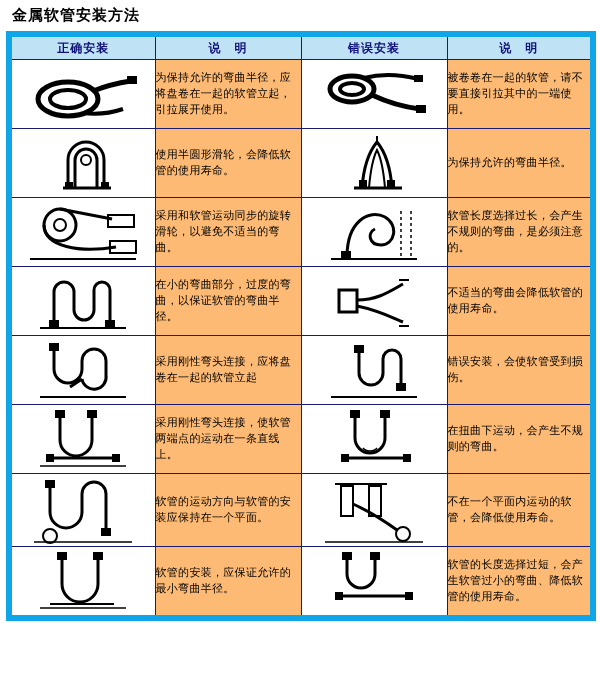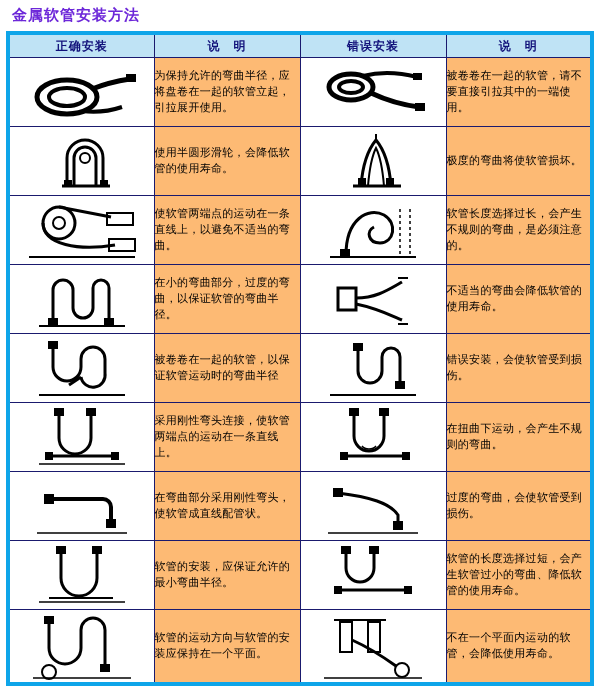--- a/index.html
+++ b/index.html
@@ -19,27 +19,27 @@
     width: 600px;
     height: 698px;
     box-sizing: border-box;
     padding: 4px 6px 0 6px;
   }
   .title {
     font-size: 15px;
     font-weight: bold;
     letter-spacing: 1px;
     margin: 2px 0 6px 6px;
-    color: #6d28d9;
+    color: #000000;
   }
   table.hose-table {
     width: 584px;
     border-collapse: collapse;
     table-layout: fixed;
-    border: 4px solid #0ea5e9;
+    border: 6px solid #0ea5e9;
   }
   table.hose-table td, table.hose-table th {
     border: 1px solid #1a1a6e;
     padding: 0;
     vertical-align: middle;
   }
   thead th {
     background: #bfe3f5;
     color: #11117a;
     font-size: 12px;
@@ -136,36 +136,36 @@
         <td class="img-cell">
           <svg class="fig" width="120" height="62" viewBox="0 0 120 62">
             <path d="M48 56 C 50 30, 58 16, 63 10 C 68 16, 76 30, 78 56" fill="none" stroke="#000" stroke-width="3"></path>
             <path d="M55 56 C 57 32, 61 22, 63 18 C 65 22, 69 32, 71 56" fill="none" stroke="#000" stroke-width="2"></path>
             <line x1="40" y1="56" x2="88" y2="56" stroke="#000" stroke-width="3"></line>
             <rect x="45" y="48" width="8" height="8" fill="#000"></rect>
             <rect x="73" y="48" width="8" height="8" fill="#000"></rect>
             <line x1="63" y1="4" x2="63" y2="12" stroke="#000" stroke-width="2"></line>
           </svg>
         </td>
-        <td class="txt-cell">极度的弯曲将使软管损坏。</td>
+        <td class="txt-cell">为保持允许的弯曲半径。</td>
       </tr>
 
       <tr>
         <td class="img-cell">
           <svg class="fig" width="126" height="62" viewBox="0 0 126 62">
             <circle cx="40" cy="24" r="16" fill="none" stroke="#000" stroke-width="3"></circle>
             <circle cx="40" cy="24" r="6" fill="none" stroke="#000" stroke-width="2"></circle>
             <path d="M40 8 L92 18" stroke="#000" stroke-width="3" fill="none"></path>
             <path d="M24 24 C 24 46, 60 52, 96 46" stroke="#000" stroke-width="3" fill="none"></path>
             <rect x="88" y="14" width="26" height="12" fill="none" stroke="#000" stroke-width="2"></rect>
             <rect x="90" y="40" width="26" height="12" fill="none" stroke="#000" stroke-width="2"></rect>
             <line x1="10" y1="58" x2="116" y2="58" stroke="#000" stroke-width="2"></line>
           </svg>
         </td>
-        <td class="txt-cell">使软管两端点的运动在一条直线上，以避免不适当的弯曲。</td>
+        <td class="txt-cell">采用和软管运动同步的旋转滑轮，以避免不适当的弯曲。</td>
         <td class="img-cell">
           <svg class="fig" width="126" height="62" viewBox="0 0 126 62">
             <path d="M36 56 C 36 20, 58 8, 74 16 C 88 24, 84 44, 70 44 C 58 44, 56 32, 64 28" fill="none" stroke="#000" stroke-width="3"></path>
             <line x1="20" y1="58" x2="106" y2="58" stroke="#000" stroke-width="2"></line>
             <rect x="30" y="50" width="10" height="8" fill="#000"></rect>
             <line x1="90" y1="10" x2="90" y2="56" stroke="#000" stroke-width="1.5" stroke-dasharray="3 3"></line>
             <line x1="100" y1="10" x2="100" y2="56" stroke="#000" stroke-width="1.5" stroke-dasharray="3 3"></line>
           </svg>
         </td>
         <td class="txt-cell">软管长度选择过长，会产生不规则的弯曲，是必须注意的。</td>
@@ -196,21 +196,21 @@
 
       <tr>
         <td class="img-cell">
           <svg class="fig" width="126" height="62" viewBox="0 0 126 62">
             <path d="M34 8 L34 30 A14 14 0 0 0 62 30 L62 22 A12 12 0 0 1 86 22 L86 36 A12 12 0 0 1 62 40" fill="none" stroke="#000" stroke-width="3"></path>
             <rect x="29" y="4" width="10" height="8" fill="#000"></rect>
             <line x1="20" y1="58" x2="106" y2="58" stroke="#000" stroke-width="2"></line>
             <path d="M62 40 L50 48" fill="none" stroke="#000" stroke-width="3"></path>
           </svg>
         </td>
-        <td class="txt-cell">被卷卷在一起的软管，以保证软管运动时的弯曲半径</td>
+        <td class="txt-cell">采用刚性弯头连接，应将盘卷在一起的软管立起</td>
         <td class="img-cell">
           <svg class="fig" width="126" height="62" viewBox="0 0 126 62">
             <path d="M48 10 L48 34 A12 12 0 0 0 72 34 L72 20 A9 9 0 0 1 90 20 L90 46" fill="none" stroke="#000" stroke-width="3"></path>
             <rect x="43" y="6" width="10" height="8" fill="#000"></rect>
             <rect x="85" y="44" width="10" height="8" fill="#000"></rect>
             <line x1="20" y1="58" x2="106" y2="58" stroke="#000" stroke-width="2"></line>
           </svg>
         </td>
         <td class="txt-cell">错误安装，会使软管受到损伤。</td>
       </tr>
@@ -235,64 +235,20 @@
             <rect x="69" y="2" width="10" height="8" fill="#000"></rect>
             <line x1="34" y1="50" x2="96" y2="50" stroke="#000" stroke-width="3"></line>
             <rect x="30" y="46" width="8" height="8" fill="#000"></rect>
             <rect x="92" y="46" width="8" height="8" fill="#000"></rect>
             <path d="M52 40 A8 6 0 0 0 66 40" fill="none" stroke="#000" stroke-width="1.5"></path>
           </svg>
         </td>
         <td class="txt-cell">在扭曲下运动，会产生不规则的弯曲。</td>
       </tr>
 
-      <tr>
-        <td class="img-cell">
-          <svg class="fig" width="126" height="62" viewBox="0 0 126 62">
-            <path d="M30 24 L84 24 A8 8 0 0 1 92 32 L92 48" fill="none" stroke="#000" stroke-width="4"></path>
-            <rect x="25" y="19" width="10" height="10" fill="#000"></rect>
-            <rect x="87" y="44" width="10" height="9" fill="#000"></rect>
-            <line x1="18" y1="58" x2="108" y2="58" stroke="#000" stroke-width="1.5"></line>
-          </svg>
-        </td>
-        <td class="txt-cell">在弯曲部分采用刚性弯头，使软管成直线配管状。</td>
-        <td class="img-cell">
-          <svg class="fig" width="126" height="62" viewBox="0 0 126 62">
-            <path d="M28 18 C 60 22, 80 28, 88 40 L88 50" fill="none" stroke="#000" stroke-width="3"></path>
-            <rect x="23" y="13" width="10" height="9" fill="#000"></rect>
-            <rect x="83" y="46" width="10" height="9" fill="#000"></rect>
-            <line x1="18" y1="58" x2="108" y2="58" stroke="#000" stroke-width="1.5"></line>
-          </svg>
-        </td>
-        <td class="txt-cell">过度的弯曲，会使软管受到损伤。</td>
-      </tr>
-
-      <tr>
-        <td class="img-cell">
-          <svg class="fig" width="126" height="62" viewBox="0 0 126 62">
-            <path d="M42 6 L42 34 A18 18 0 0 0 78 34 L78 6" fill="none" stroke="#000" stroke-width="3"></path>
-            <rect x="37" y="2" width="10" height="8" fill="#000"></rect>
-            <rect x="73" y="2" width="10" height="8" fill="#000"></rect>
-            <line x1="30" y1="54" x2="94" y2="54" stroke="#000" stroke-width="2"></line>
-            <line x1="20" y1="58" x2="106" y2="58" stroke="#000" stroke-width="1.5"></line>
-          </svg>
-        </td>
-        <td class="txt-cell">软管的安装，应保证允许的最小弯曲半径。</td>
-        <td class="img-cell">
-          <svg class="fig" width="126" height="62" viewBox="0 0 126 62">
-            <path d="M36 6 L36 24 A14 14 0 0 0 64 24 L64 6" fill="none" stroke="#000" stroke-width="3"></path>
-            <rect x="31" y="2" width="10" height="8" fill="#000"></rect>
-            <rect x="59" y="2" width="10" height="8" fill="#000"></rect>
-            <line x1="28" y1="46" x2="98" y2="46" stroke="#000" stroke-width="3"></line>
-            <rect x="24" y="42" width="8" height="8" fill="#000"></rect>
-            <rect x="94" y="42" width="8" height="8" fill="#000"></rect>
-          </svg>
-        </td>
-        <td class="txt-cell">软管的长度选择过短，会产生软管过小的弯曲、降低软管的使用寿命。</td>
-      </tr>
 
       <tr>
         <td class="img-cell">
           <svg class="fig" width="126" height="72" viewBox="0 0 126 72">
             <path d="M30 10 L30 38 A16 16 0 0 0 62 38 L62 20 A12 12 0 0 1 86 20 L86 56" fill="none" stroke="#000" stroke-width="3"></path>
             <circle cx="30" cy="62" r="7" fill="none" stroke="#000" stroke-width="2"></circle>
             <rect x="25" y="6" width="10" height="8" fill="#000"></rect>
             <rect x="81" y="54" width="10" height="8" fill="#000"></rect>
             <line x1="14" y1="68" x2="112" y2="68" stroke="#000" stroke-width="1.5"></line>
           </svg>
@@ -304,15 +260,39 @@
             <rect x="58" y="12" width="12" height="30" fill="none" stroke="#000" stroke-width="2"></rect>
             <line x1="24" y1="10" x2="76" y2="10" stroke="#000" stroke-width="2"></line>
             <path d="M42 30 C 60 38, 72 46, 86 56" fill="none" stroke="#000" stroke-width="3"></path>
             <circle cx="92" cy="60" r="7" fill="none" stroke="#000" stroke-width="2"></circle>
             <line x1="14" y1="68" x2="112" y2="68" stroke="#000" stroke-width="1.5"></line>
           </svg>
         </td>
         <td class="txt-cell">不在一个平面内运动的软管，会降低使用寿命。</td>
       </tr>
 
+      <tr>
+        <td class="img-cell">
+          <svg class="fig" width="126" height="62" viewBox="0 0 126 62">
+            <path d="M42 6 L42 34 A18 18 0 0 0 78 34 L78 6" fill="none" stroke="#000" stroke-width="3"></path>
+            <rect x="37" y="2" width="10" height="8" fill="#000"></rect>
+            <rect x="73" y="2" width="10" height="8" fill="#000"></rect>
+            <line x1="30" y1="54" x2="94" y2="54" stroke="#000" stroke-width="2"></line>
+            <line x1="20" y1="58" x2="106" y2="58" stroke="#000" stroke-width="1.5"></line>
+          </svg>
+        </td>
+        <td class="txt-cell">软管的安装，应保证允许的最小弯曲半径。</td>
+        <td class="img-cell">
+          <svg class="fig" width="126" height="62" viewBox="0 0 126 62">
+            <path d="M36 6 L36 24 A14 14 0 0 0 64 24 L64 6" fill="none" stroke="#000" stroke-width="3"></path>
+            <rect x="31" y="2" width="10" height="8" fill="#000"></rect>
+            <rect x="59" y="2" width="10" height="8" fill="#000"></rect>
+            <line x1="28" y1="46" x2="98" y2="46" stroke="#000" stroke-width="3"></line>
+            <rect x="24" y="42" width="8" height="8" fill="#000"></rect>
+            <rect x="94" y="42" width="8" height="8" fill="#000"></rect>
+          </svg>
+        </td>
+        <td class="txt-cell">软管的长度选择过短，会产生软管过小的弯曲、降低软管的使用寿命。</td>
+      </tr>
+
     </tbody>
   </table>
 </div>
 
 </body></html>

